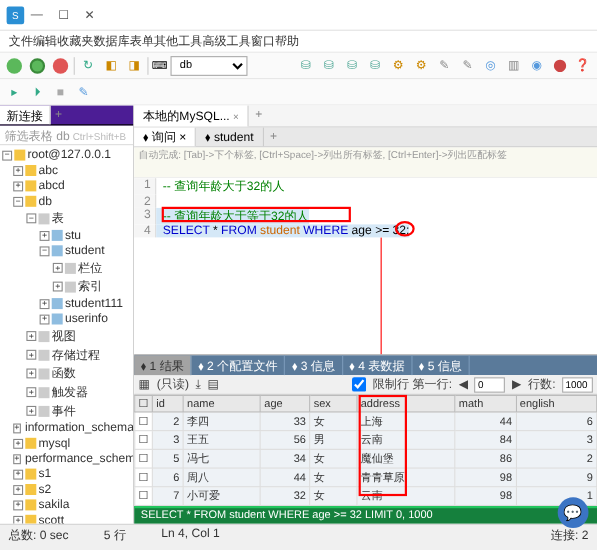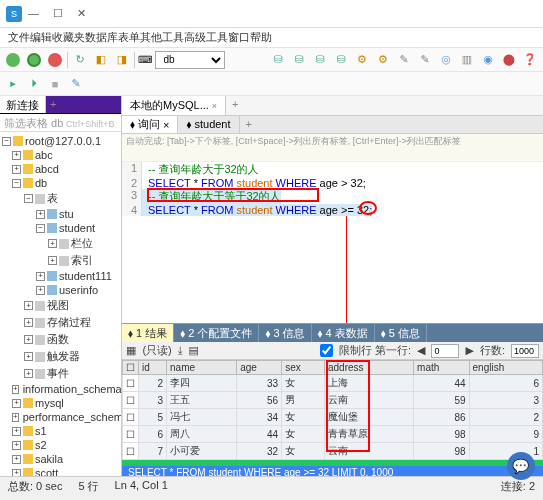--- a/index.html
+++ b/index.html
@@ -36,34 +36,34 @@
 .code-line{display:flex}
 .gutter{width:20px;text-align:right;padding-right:4px;background:#f5f5f5;color:#888;border-right:1px solid #ddd}
 .code-text{padding-left:6px;white-space:pre}
 .code-text.sel{background:#d5e8f7}
 .kw{color:#0000cc}.cm{color:#008000}.nm{color:#cc6600}
 .redbox1{position:absolute;border:2px solid red;left:25px;top:26px;width:172px;height:14px;pointer-events:none}
 .redcirc{position:absolute;border:2px solid red;border-radius:50%;left:237px;top:39px;width:18px;height:14px;pointer-events:none}
 .result-area{border-top:1px solid #999}
 .res-tabs{height:18px;background:#5a7a9a;display:flex;color:#fff;font-size:10px}
 .res-tab{padding:2px 6px;border-right:1px solid #7a9aba;display:flex;align-items:center;gap:3px}
-.res-tab.active{background:#fef9c3;color:#333}
+.res-tab.active{background:#a3a3a3;color:#333}
 .res-toolbar{height:18px;background:#f0f0f0;border-bottom:1px solid #ccc;display:flex;align-items:center;gap:6px;padding:0 4px;font-size:10px;color:#444}
 .res-toolbar .sp{flex:1}
 .res-toolbar input[type=text]{width:28px;height:14px;border:1px solid #aaa;font-size:9px;padding:0 2px}
 .grid{background:#fff;position:relative}
 .grid table{border-collapse:collapse;width:100%}
 .grid th{background:#e8e8e8;border:1px solid #bbb;padding:1px 3px;font-size:10px;font-weight:normal;text-align:left;color:#333}
 .grid td{border:1px solid #ddd;padding:1px 3px;font-size:10px;color:#333;background:#eef2f6}
 .grid td.chk{width:16px;background:#fff}
 .grid td.num{text-align:right}
 .redbox2{position:absolute;border:2px solid red;left:204px;top:0;width:44px;height:92px;pointer-events:none}
 .redline{position:absolute;background:red;width:1px;pointer-events:none}
-.status{height:16px;background:#3b82f6;color:#fff;font-size:10px;padding:1px 6px;border-top:6px solid #22c55e}
-.footer{height:18px;background:#f0f0f0;border-top:1px solid #ccc;display:flex;gap:16px;padding:2px 8px;font-size:10px;color:#333}
+.status{height:16px;background:#15803d;color:#fff;font-size:10px;padding:1px 6px;border-top:2px solid #22c55e}
+.footer{height:18px;background:#f0f0f0;border-top:1px solid #ccc;display:flex;gap:32px;padding:2px 8px;font-size:10px;color:#333}
 .footer .sp{flex:1}
 .chat-ico{position:absolute;right:8px;bottom:20px;width:28px;height:28px;background:#3b74c4;border-radius:50%;display:flex;align-items:center;justify-content:center;color:#fff;font-size:14px}
 </style>
 </head>
 <body>
 
 <div class="titlebar">
   <div class="logo">S</div>
   <div class="winbtns">
     <span>—</span>
@@ -272,21 +272,20 @@
     <div class="hint">自动完成: [Tab]-&gt;下个标签, [Ctrl+Space]-&gt;列出所有标签, [Ctrl+Enter]-&gt;列出匹配标签</div>
     <div class="code" id="code">
       <div class="redbox1"></div>
       <div class="redcirc"></div>
     <div class="code-line">
           <div class="gutter">1</div>
           <div class="code-text "><span class="cm">-- 查询年龄大于32的人</span></div>
         </div>
         <div class="code-line">
           <div class="gutter">2</div>
-          <div class="code-text "><span class="kw">SELECT</span> * <span class="kw">FROM</span> <span class="nm">student</span> <span class="kw">WHERE</span> age &gt; 32;</div>
         </div>
         <div class="code-line">
           <div class="gutter">3</div>
           <div class="code-text sel"><span class="cm">-- 查询年龄大于等于32的人</span></div>
         </div>
         <div class="code-line">
           <div class="gutter">4</div>
           <div class="code-text sel"><span class="kw">SELECT</span> * <span class="kw">FROM</span> <span class="nm">student</span> <span class="kw">WHERE</span> age &gt;= 32;</div>
         </div>
       </div>
@@ -340,21 +339,21 @@
                 <td class="num">44</td>
                 <td class="num">6</td>
               </tr>
               <tr>
                 <td class="chk">☐</td>
                 <td class="num">3</td>
                 <td>王五</td>
                 <td class="num">56</td>
                 <td>男</td>
                 <td>云南</td>
-                <td class="num">59</td>
+                <td class="num">84</td>
                 <td class="num">3</td>
               </tr>
               <tr>
                 <td class="chk">☐</td>
                 <td class="num">5</td>
                 <td>冯七</td>
                 <td class="num">34</td>
                 <td>女</td>
                 <td>魔仙堡</td>
                 <td class="num">86</td>

